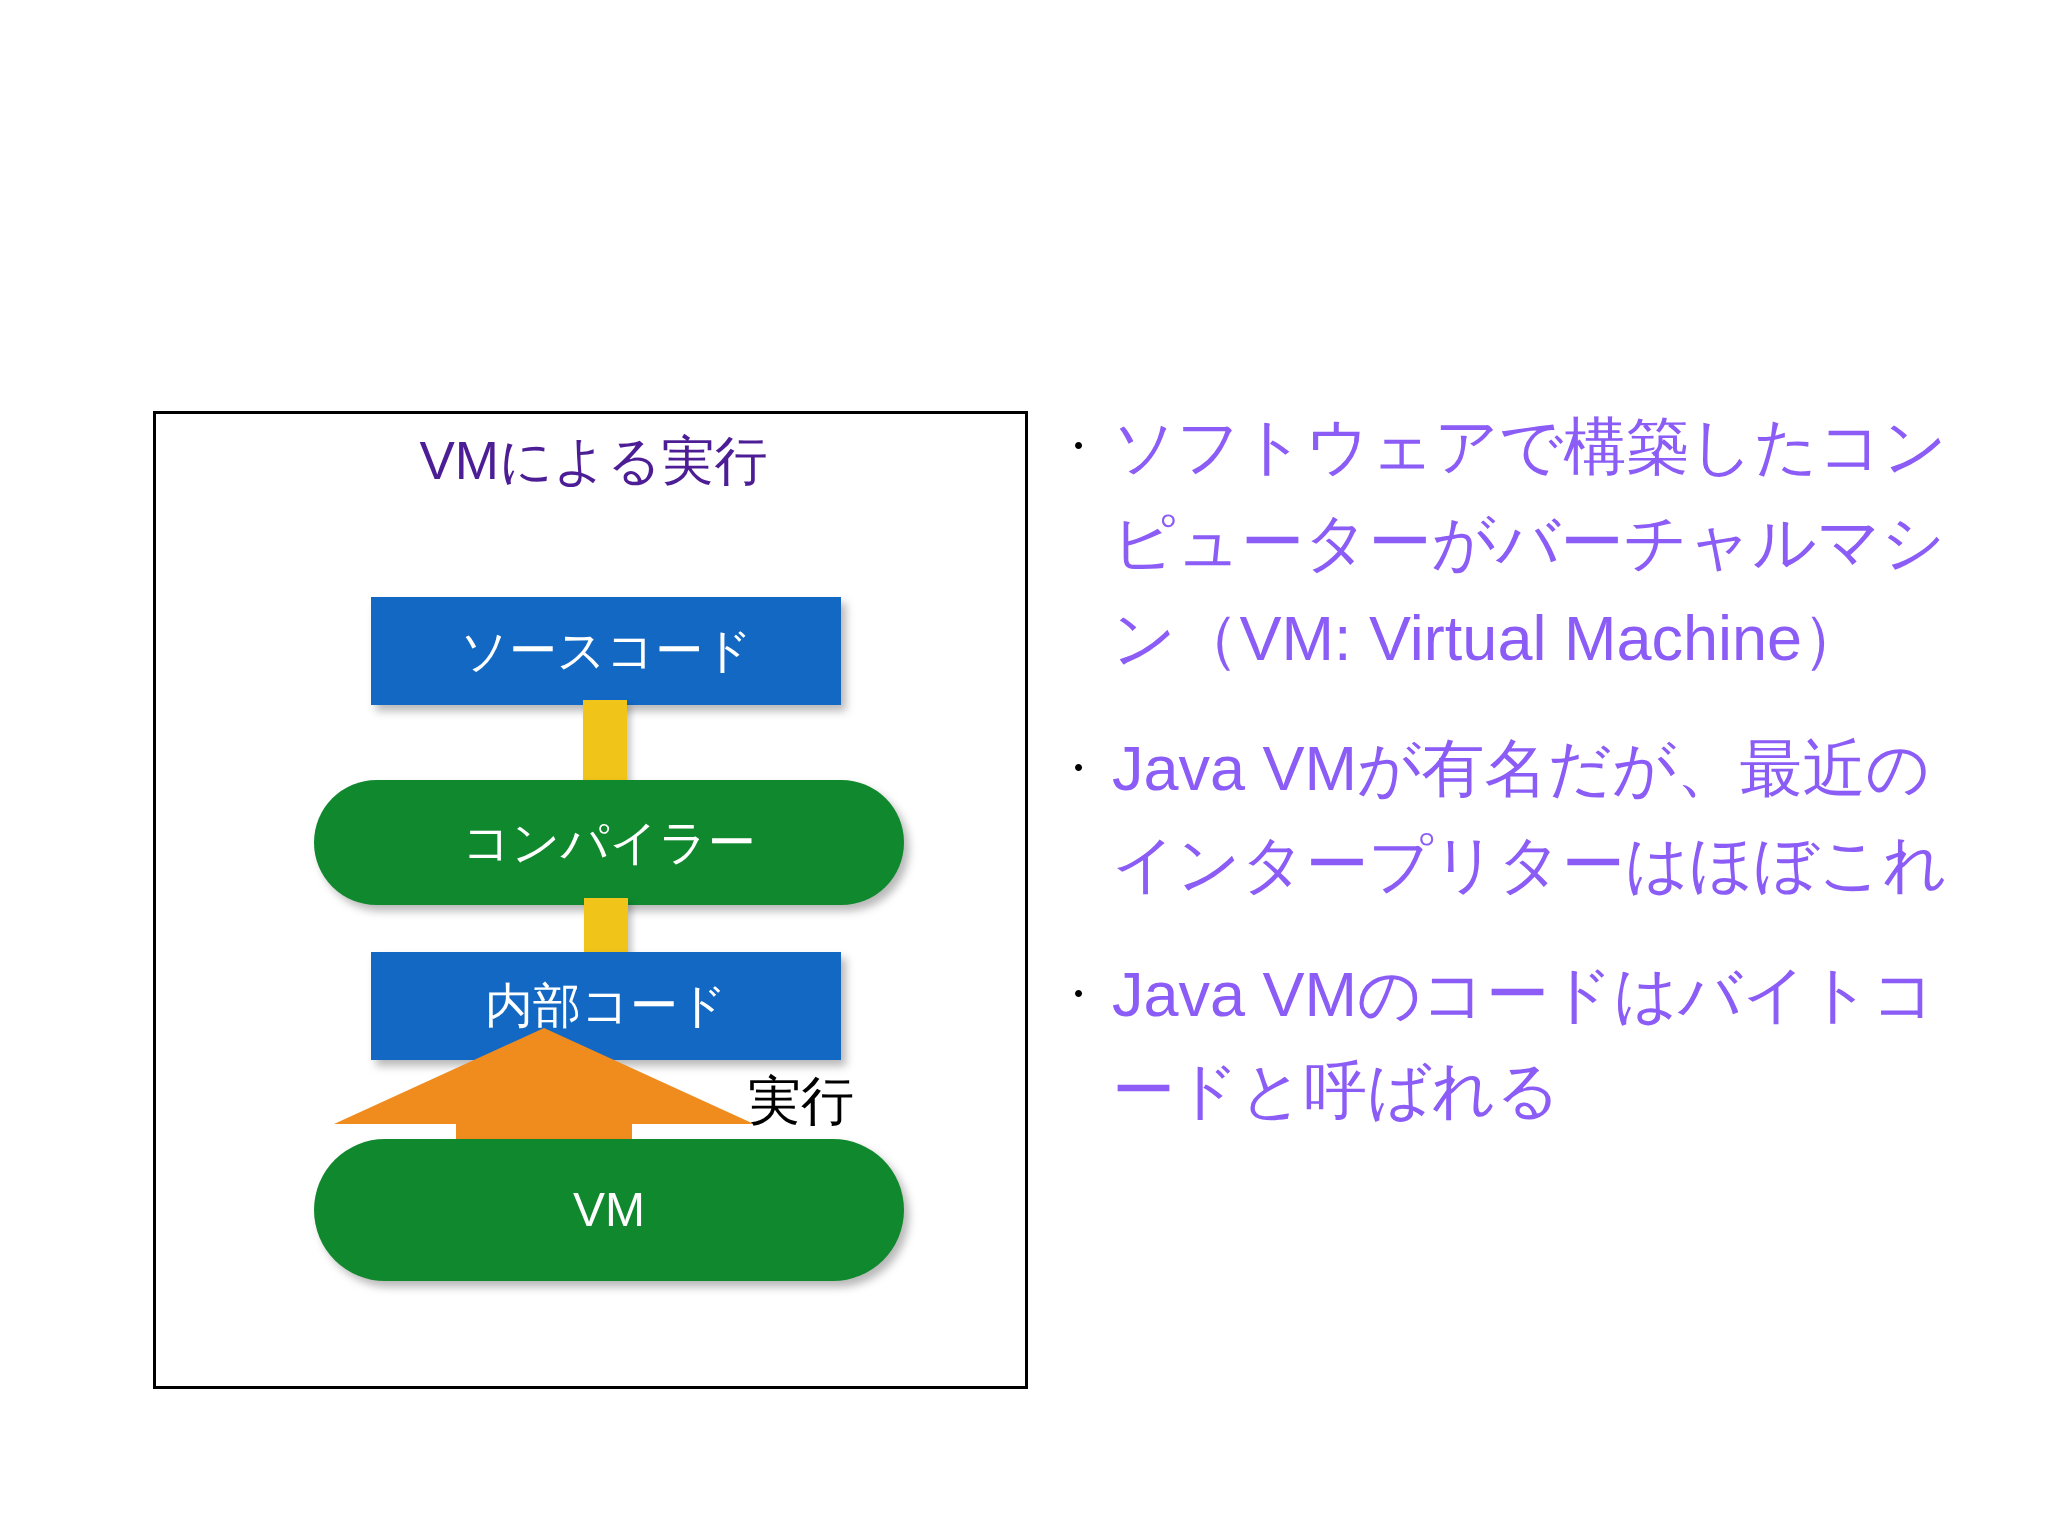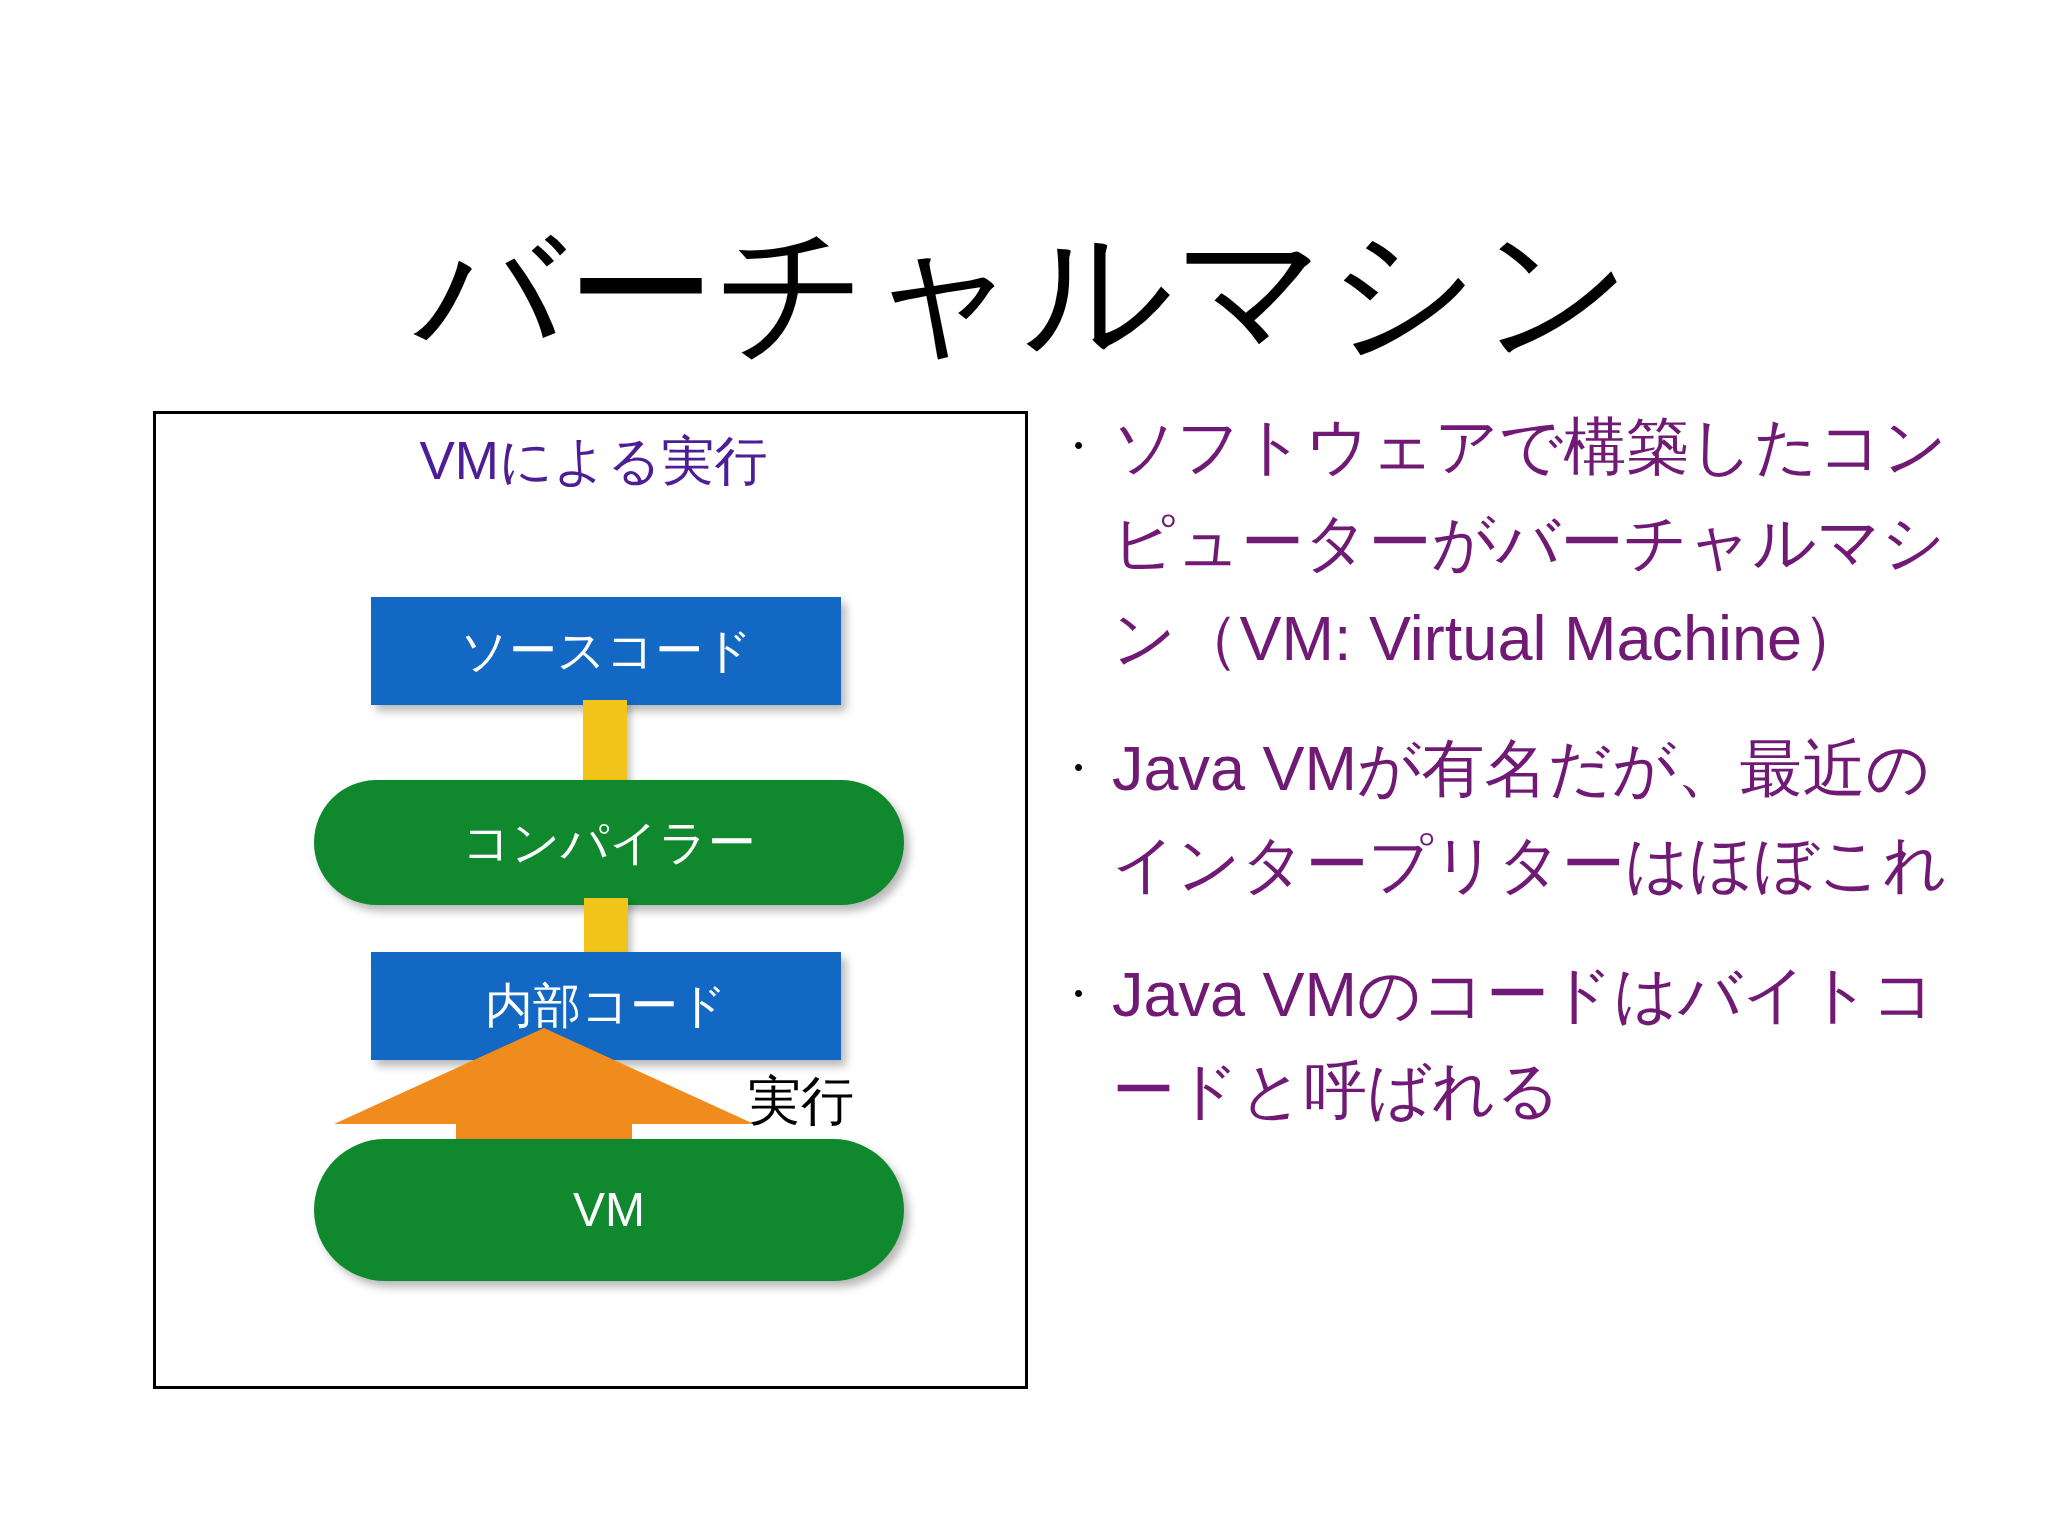--- a/index.html
+++ b/index.html
@@ -149,31 +149,30 @@
     line-height: 96px;
     text-align: left;
     color: #000000;
     padding-left: 16px;
     box-sizing: border-box;
   }
   .bullet-text {
     flex: 1 1 auto;
     font-size: 63px;
     line-height: 96px;
-    color: #701a75;
+    color: #8b5cf6;
     word-break: break-all;
     overflow-wrap: anywhere;
   }
 </style>
 </head>
 <body>
 
 <div class="slide">
 
-  <h1 class="slide-title">バーチャルマシン</h1>
 
   <div class="diagram-frame">
 
     <div class="diagram-caption">VMによる実行</div>
 
     <div class="node node-rect node-source">
       <span>ソースコード</span>
     </div>
 
     <div class="arrow-bar-yellow"></div>

